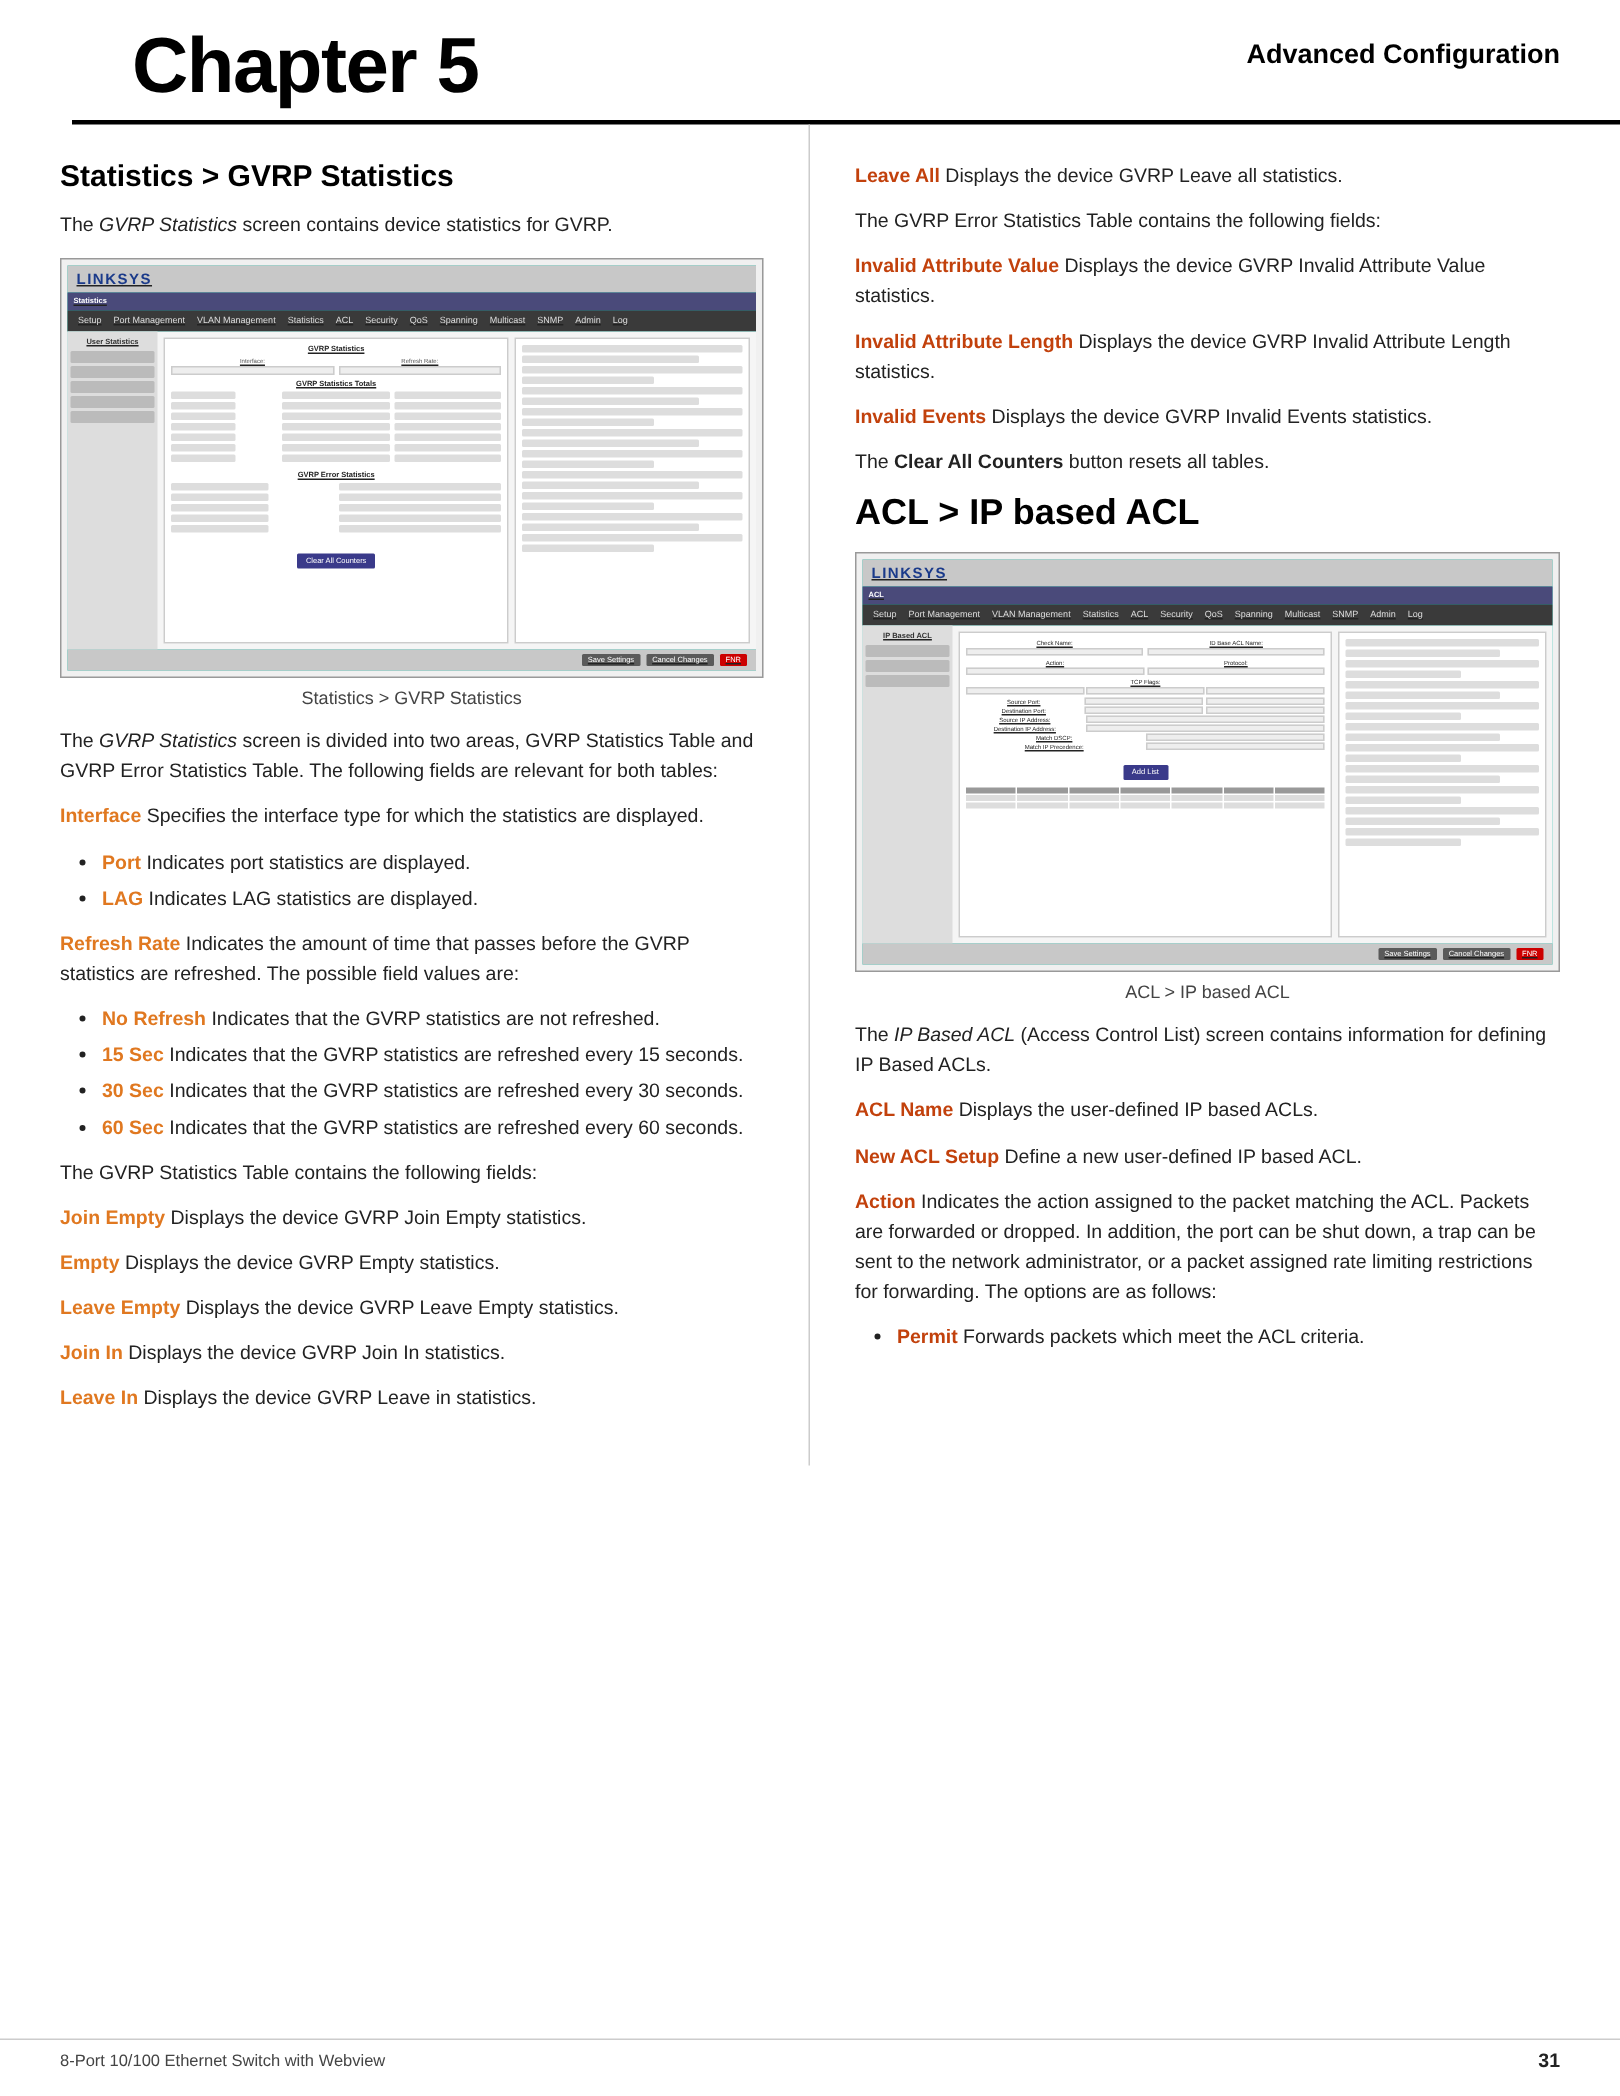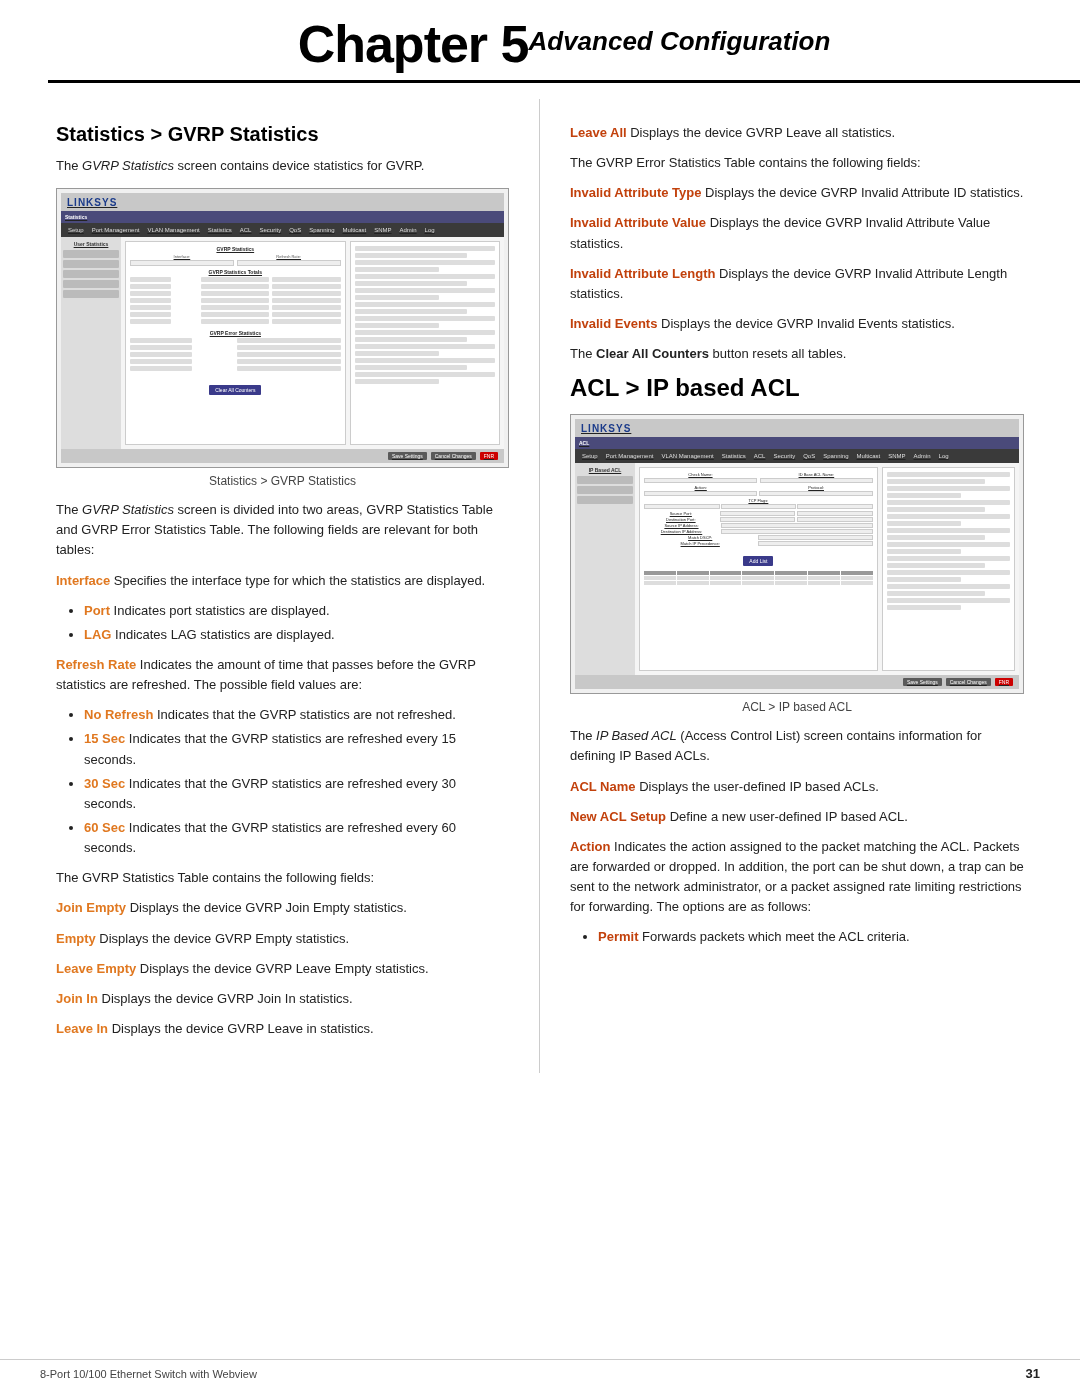--- a/index.html
+++ b/index.html
@@ -9,52 +9,51 @@
       background: #fff;
       width: 1080px;
       min-height: 1397px;
       position: relative;
       color: #222;
     }
 
     
     .page-header {
       display: flex;
-      justify-content: center;
+      justify-content: space-between;
       align-items: flex-start;
       padding: 18px 40px 10px 40px;
       border-bottom: 3px solid #000;
       margin-bottom: 0;
       margin-left: 48px;
     }
 
     .chapter-title {
       font-size: 52px;
       font-weight: 900;
       color: #000;
       line-height: 1;
       letter-spacing: -1px;
     }
 
     .section-title-header {
-      font-size: 26px;
+      font-size: 18px;
       font-weight: 700;
       color: #000;
       font-family: 'Arial Black', Arial, sans-serif;
       text-align: right;
       line-height: 1.2;
       padding-top: 8px;
-      font-style: italic;
     }
 
     
     .content-area {
       display: flex;
       gap: 0;
-      padding: 16px;
+      padding: 0;
     }
 
     .left-col {
       width: 50%;
       padding: 24px 30px 24px 40px;
       border-right: 1px solid #ccc;
     }
 
     .right-col {
       width: 50%;
@@ -492,23 +491,20 @@
 
   <div class="right-col">
 
     <p class="body-text">
       <span class="term-blue">Leave All</span>  Displays the device GVRP Leave all statistics.
     </p>
 
     <p class="body-text">The GVRP Error Statistics Table contains the following fields:</p>
 
 
-    <p class="body-text">
-      <span class="term-blue">Invalid Attribute Type</span>  Displays the device GVRP Invalid Attribute ID statistics.
-    </p>
 
     <p class="body-text">
       <span class="term-blue">Invalid Attribute Value</span>  Displays the device GVRP Invalid Attribute Value statistics.
     </p>
 
     <p class="body-text">
       <span class="term-blue">Invalid Attribute Length</span>  Displays the device GVRP Invalid Attribute Length statistics.
     </p>
 
     <p class="body-text">

